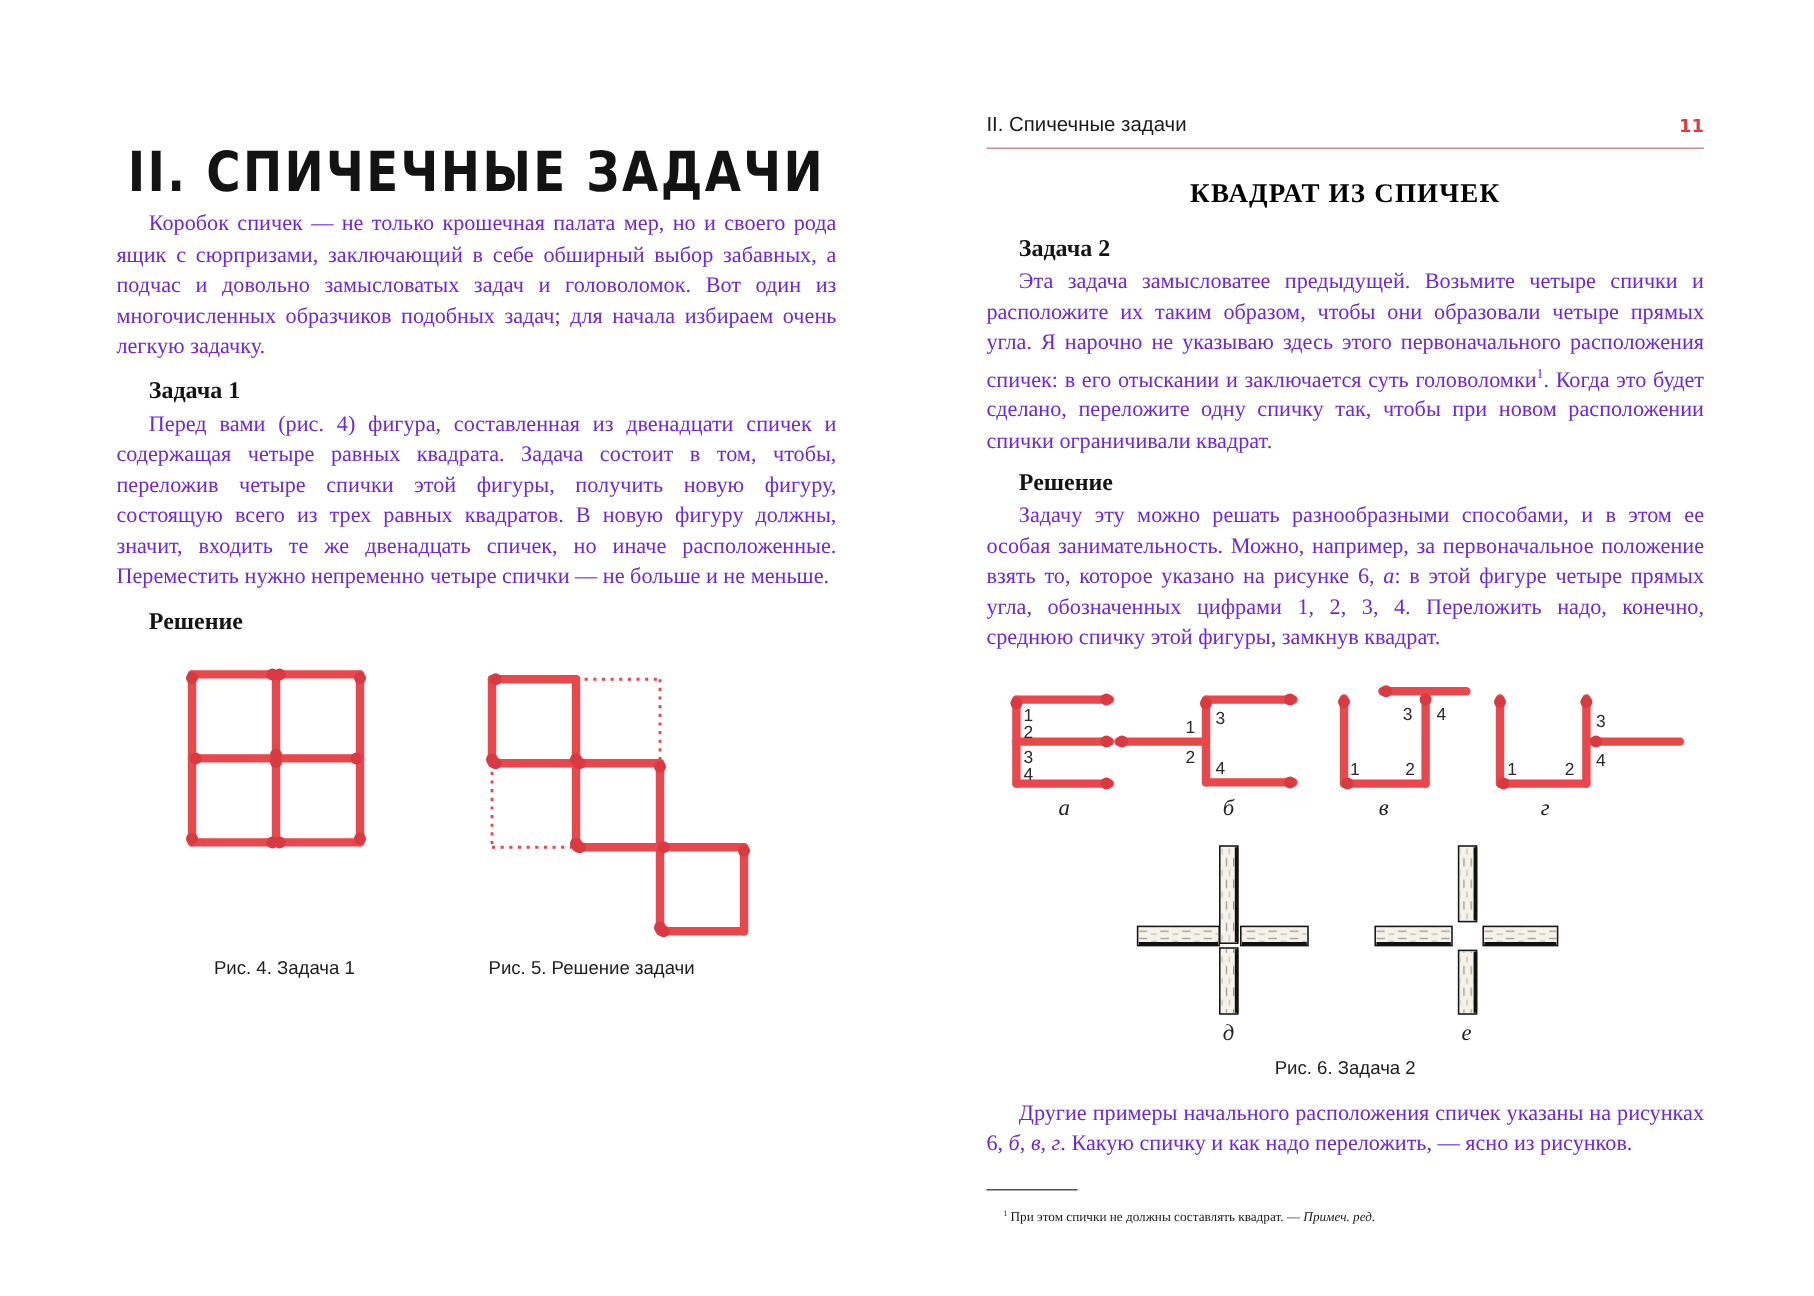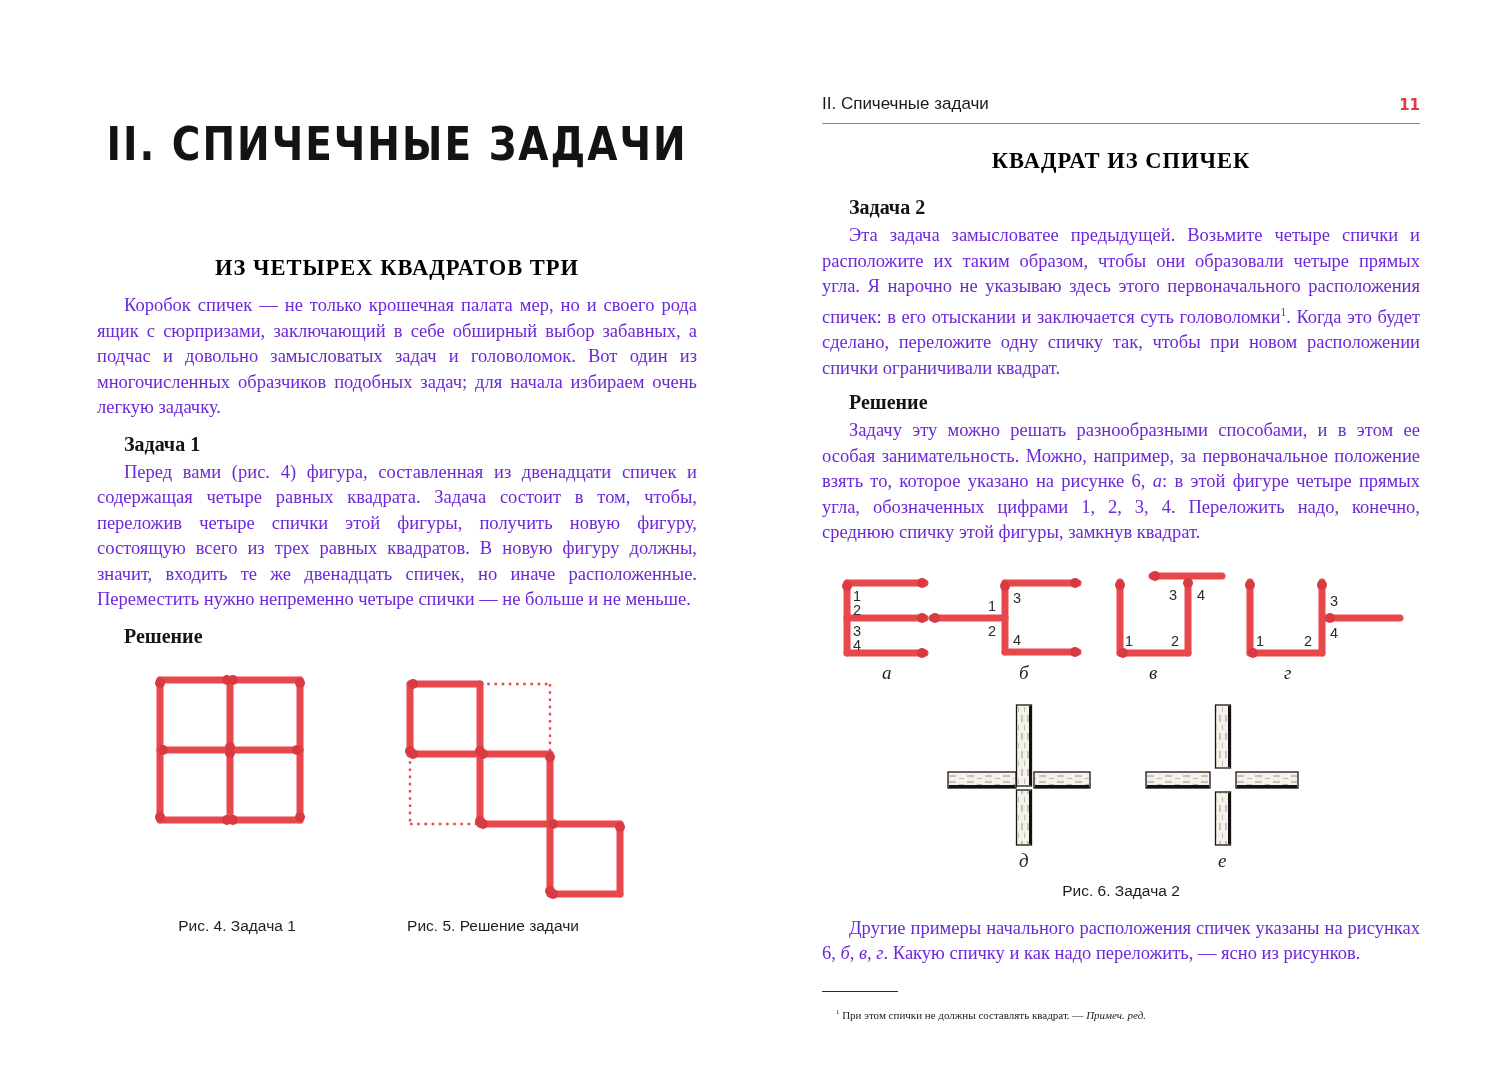--- a/index.html
+++ b/index.html
@@ -82,21 +82,20 @@
 </style>
 </head>
 <body>
 
 <div class="page">
 
   <div class="col col-left">
 
     <div class="chapter-title">II. СПИЧЕЧНЫЕ ЗАДАЧИ</div>
 
-    <div class="section-title">ИЗ ЧЕТЫРЕХ КВАДРАТОВ ТРИ</div>
 
     <p class="body-par mt12">Коробок спичек — не только крошечная палата мер, но и своего рода ящик с сюрпризами, заключающий в себе обширный выбор забавных, а подчас и довольно замысловатых задач и головоломок. Вот один из многочисленных образчиков подобных задач; для начала избираем очень легкую задачку.</p>
 
     <div class="sub-heading mt12">Задача 1</div>
 
     <p class="body-par mt4">Перед вами (рис. 4) фигура, составленная из двенадцати спичек и содержащая четыре равных квадрата. Задача состоит в том, чтобы, переложив четыре спички этой фигуры, получить новую фигуру, состоящую всего из трех равных квадратов. В новую фигуру должны, значит, входить те же двенадцать спичек, но иначе расположенные. Переместить нужно непременно четыре спички — не больше и не меньше.</p>
 
     <div class="sub-heading mt12">Решение</div>
 
 

